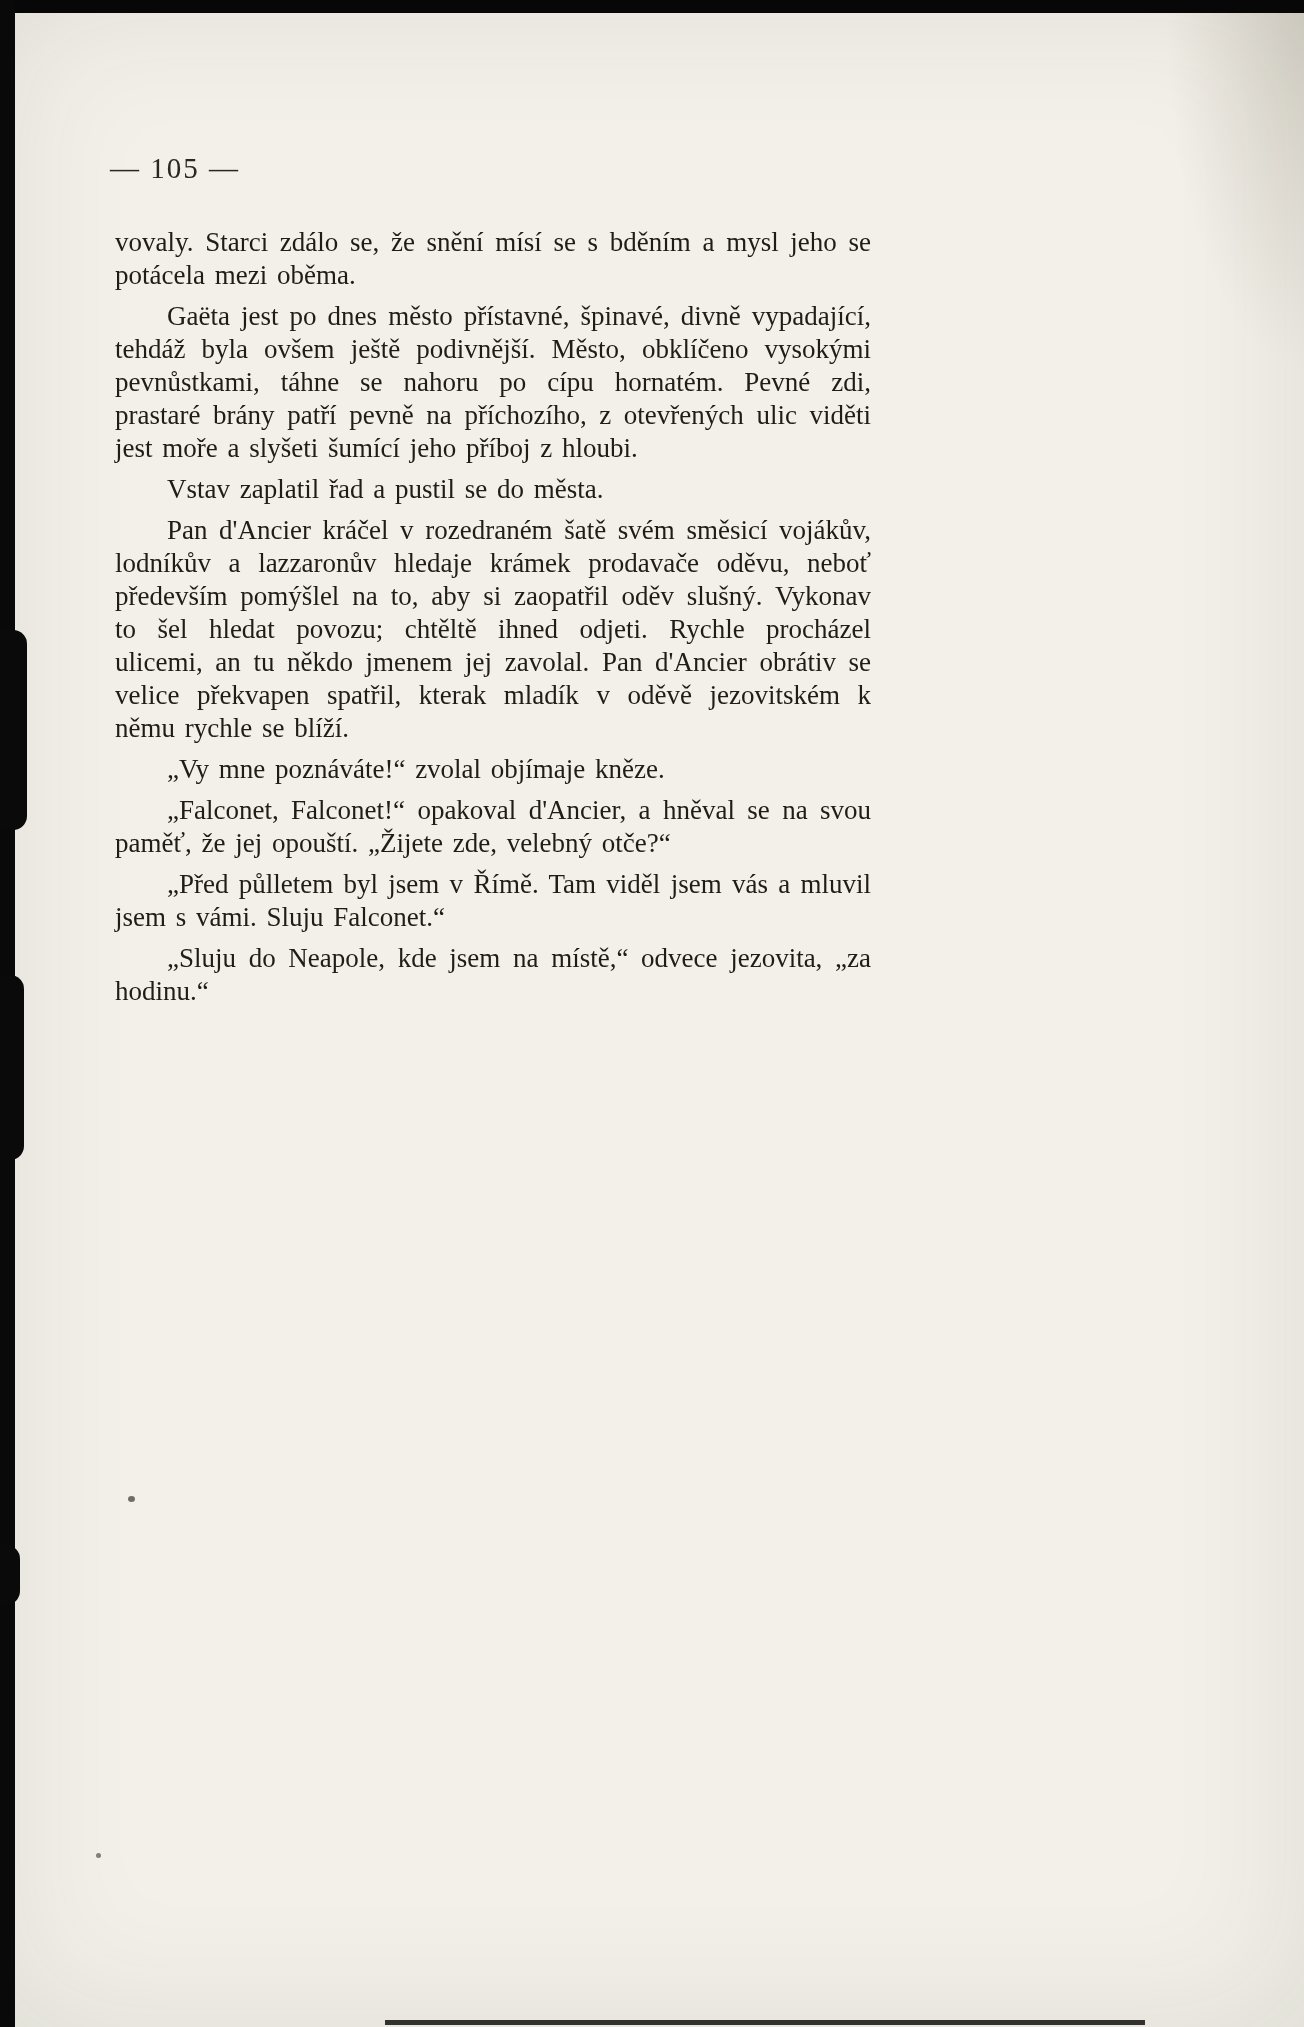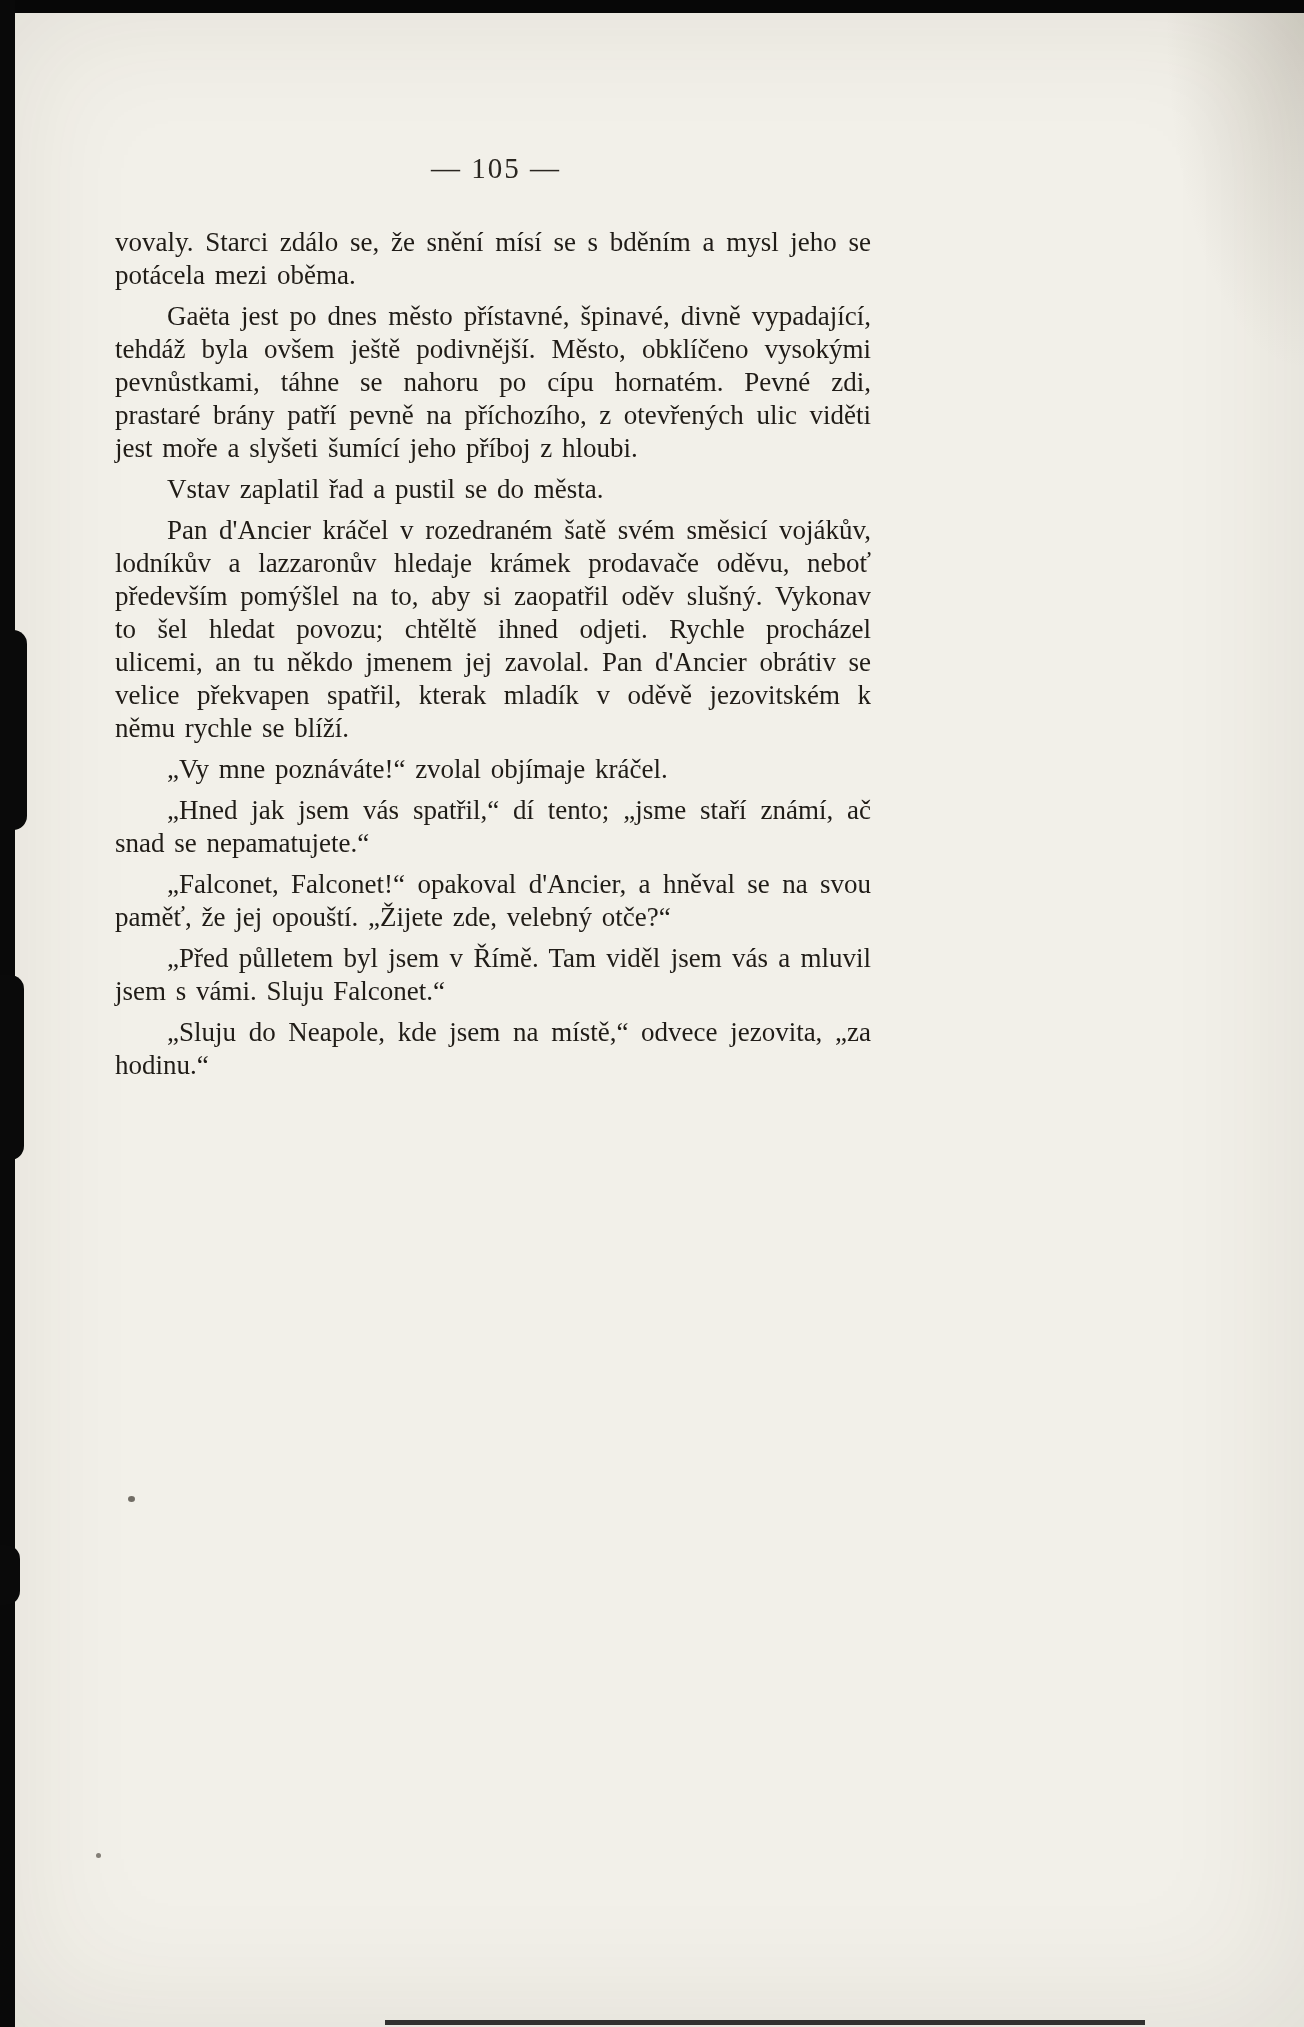--- a/index.html
+++ b/index.html
@@ -51,21 +51,21 @@
     top: 13px; right: 0;
     width: 140px; height: 360px;
     background: radial-gradient(ellipse at top right, rgba(90,80,60,0.18), rgba(90,80,60,0) 70%);
   }
   
   .page-number {
     position: absolute;
     top: 152px;
     left: 110px;
     width: 772px;
-    text-align: center;
+    text-align: left;
     font-size: 29px;
     letter-spacing: 2px;
     color: #2a2620;
   }
   .text-block {
     position: absolute;
     top: 218px;
     left: 107px;
     width: 772px;
     font-size: 27px;
@@ -104,20 +104,19 @@
   <div class="speck s1"></div>
   <div class="speck s2"></div>
 
   <div class="page-number">— 105 —</div>
 
   <div class="text-block">
     <p class="para no-indent">vovaly. Starci zdálo se, že snění mísí se s bděním a mysl jeho se potácela mezi oběma.</p>
     <p class="para">Gaëta jest po dnes město přístavné, špinavé, divně vypadající, tehdáž byla ovšem ještě podivnější. Město, obklíčeno vysokými pevnůstkami, táhne se nahoru po cípu hornatém. Pevné zdi, prastaré brány patří pevně na příchozího, z otevřených ulic viděti jest moře a slyšeti šumící jeho příboj z hloubi.</p>
     <p class="para">Vstav zaplatil řad a pustil se do města.</p>
     <p class="para">Pan d'Ancier kráčel v rozedraném šatě svém směsicí vojákův, lodníkův a lazzaronův hledaje krámek prodavače oděvu, neboť především pomýšlel na to, aby si zaopatřil oděv slušný. Vykonav to šel hledat povozu; chtěltě ihned odjeti. Rychle procházel ulicemi, an tu někdo jmenem jej zavolal. Pan d'Ancier obrátiv se velice překvapen spatřil, kterak mladík v oděvě jezovitském k němu rychle se blíží.</p>
-    <p class="para">„Vy mne poznáváte!“ zvolal objímaje kráčel.</p>
-    <p class="para">„Hned jak jsem vás spatřil,“ dí tento; „jsme staří známí, ač snad se nepamatujete.“</p>
+    <p class="para">„Vy mne poznáváte!“ zvolal objímaje kněze.</p>
     <p class="para">„Falconet, Falconet!“ opakoval d'Ancier, a hněval se na svou paměť, že jej opouští. „Žijete zde, velebný otče?“</p>
     <p class="para">„Před půlletem byl jsem v Římě. Tam viděl jsem vás a mluvil jsem s vámi. Sluju Falconet.“</p>
     <p class="para">„Sluju do Neapole, kde jsem na místě,“ odvece jezovita, „za hodinu.“</p>
   </div>
 
 </div>
 
 </body></html>

